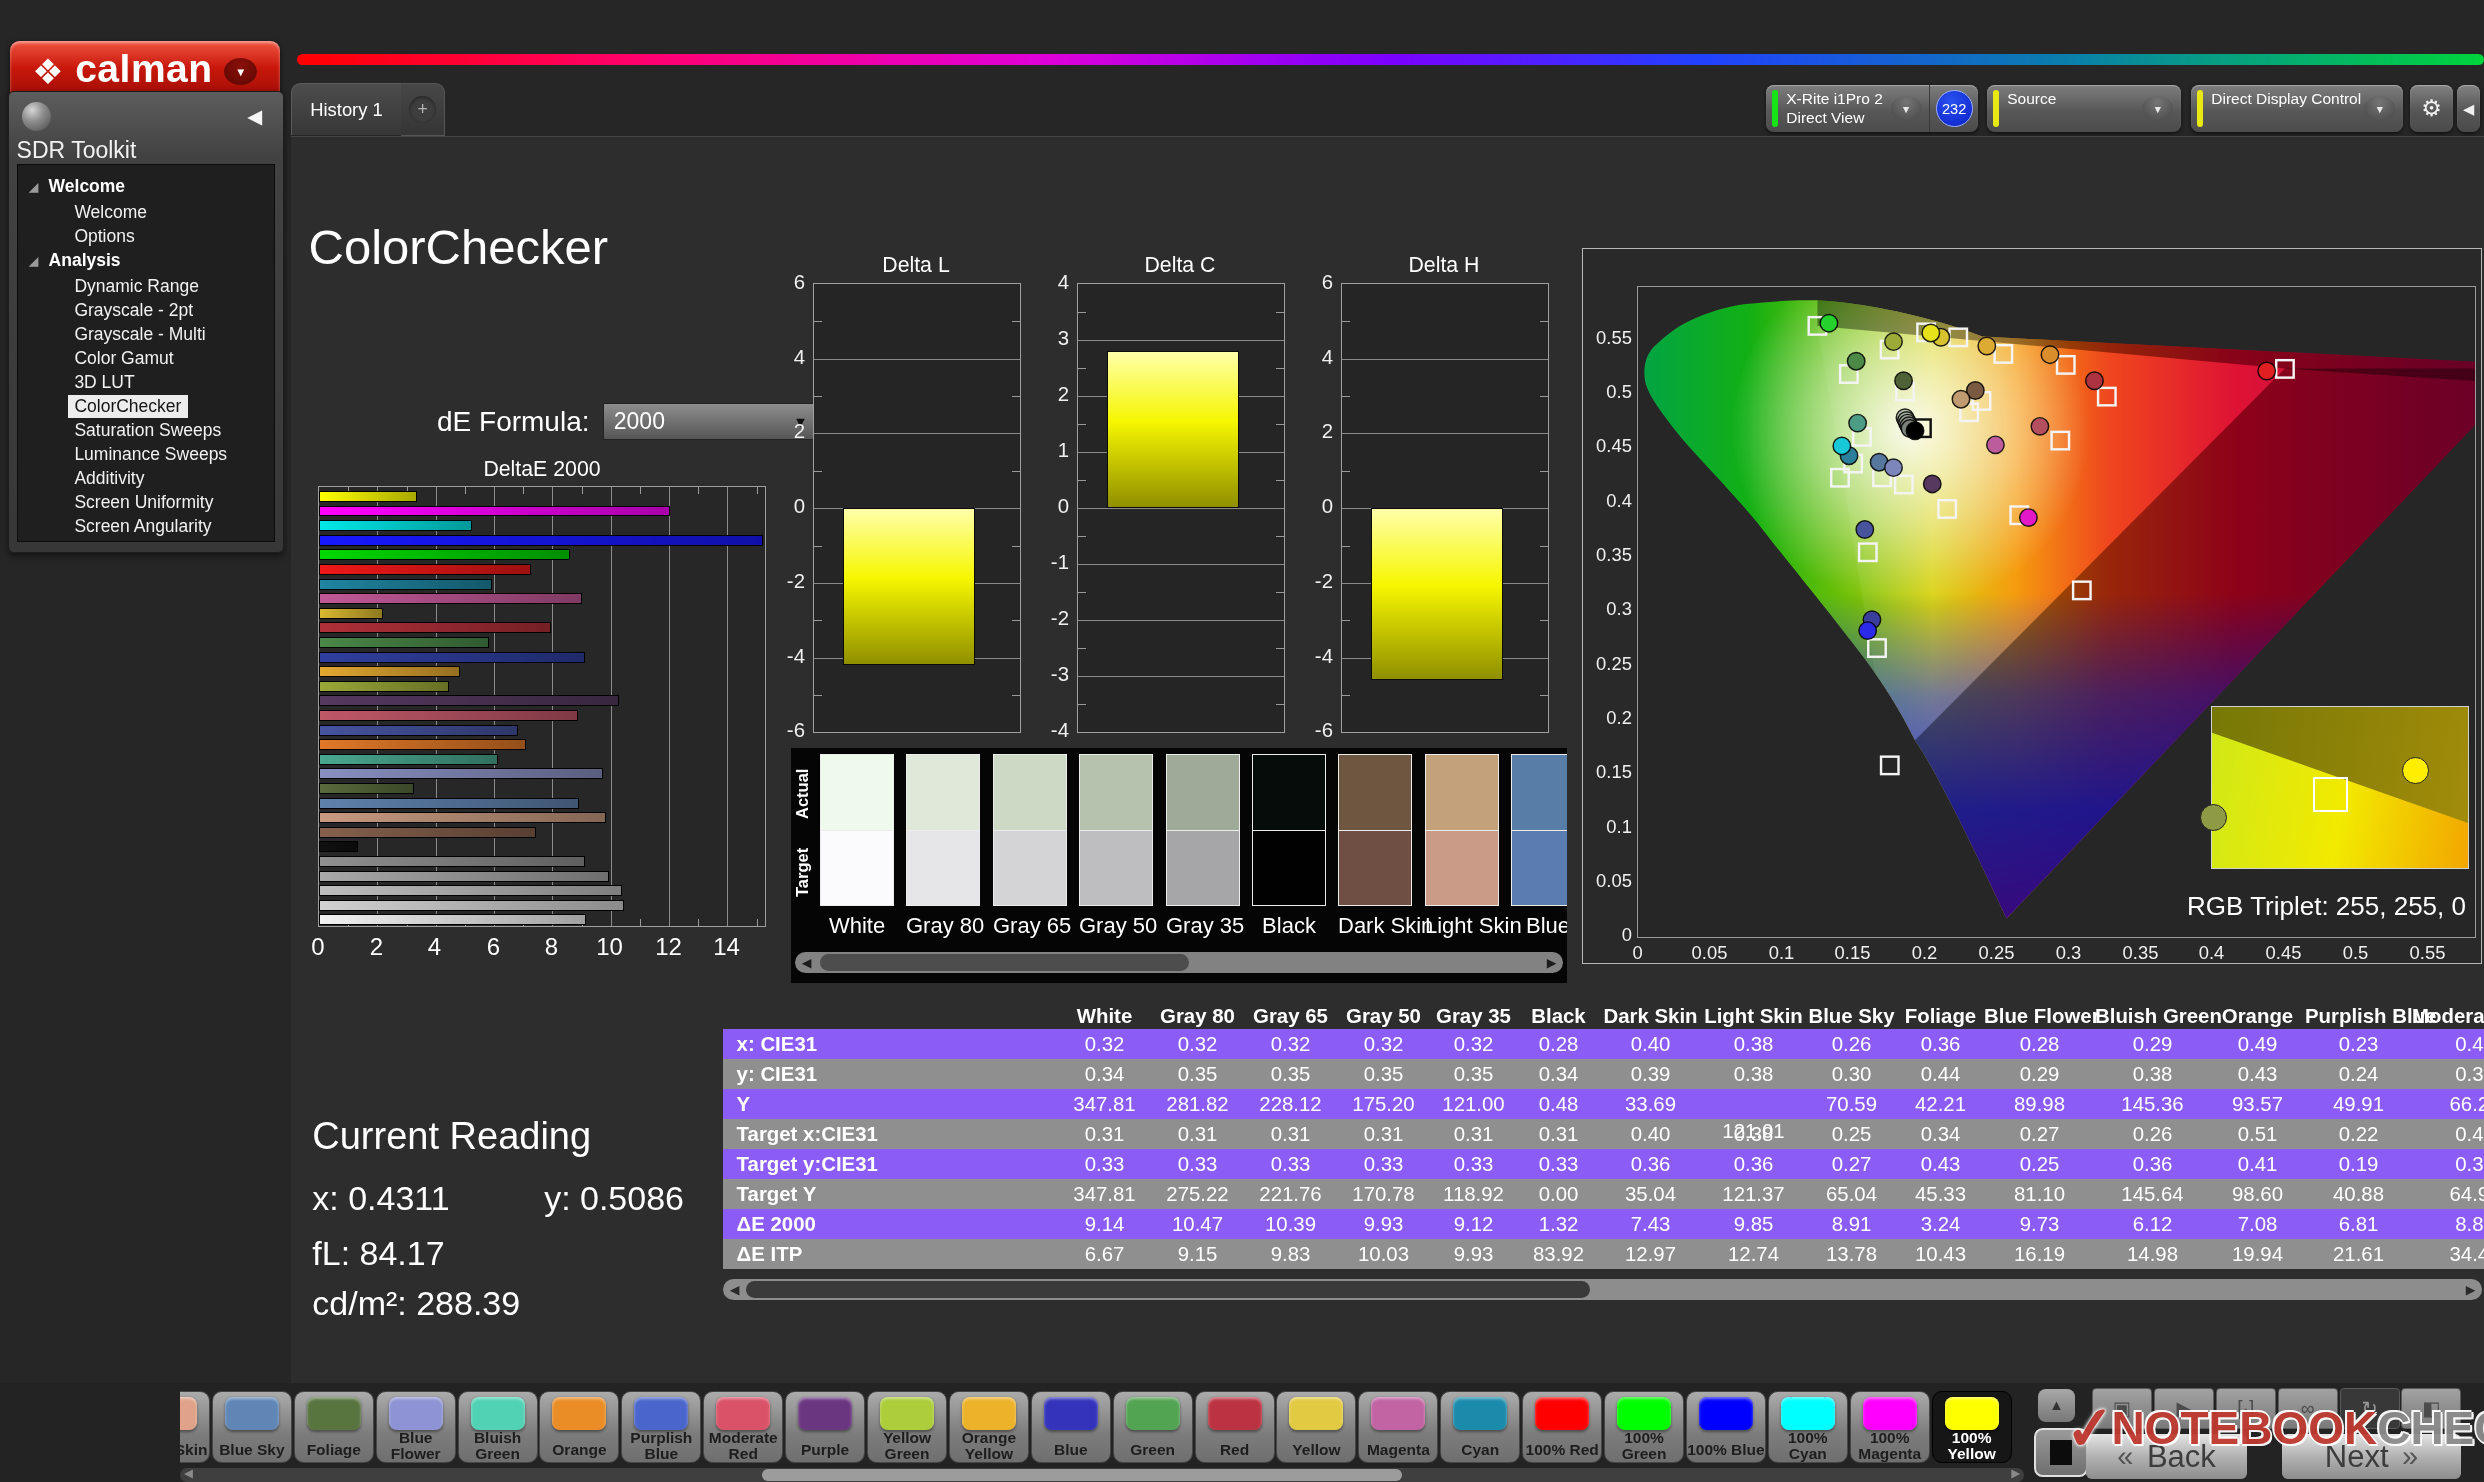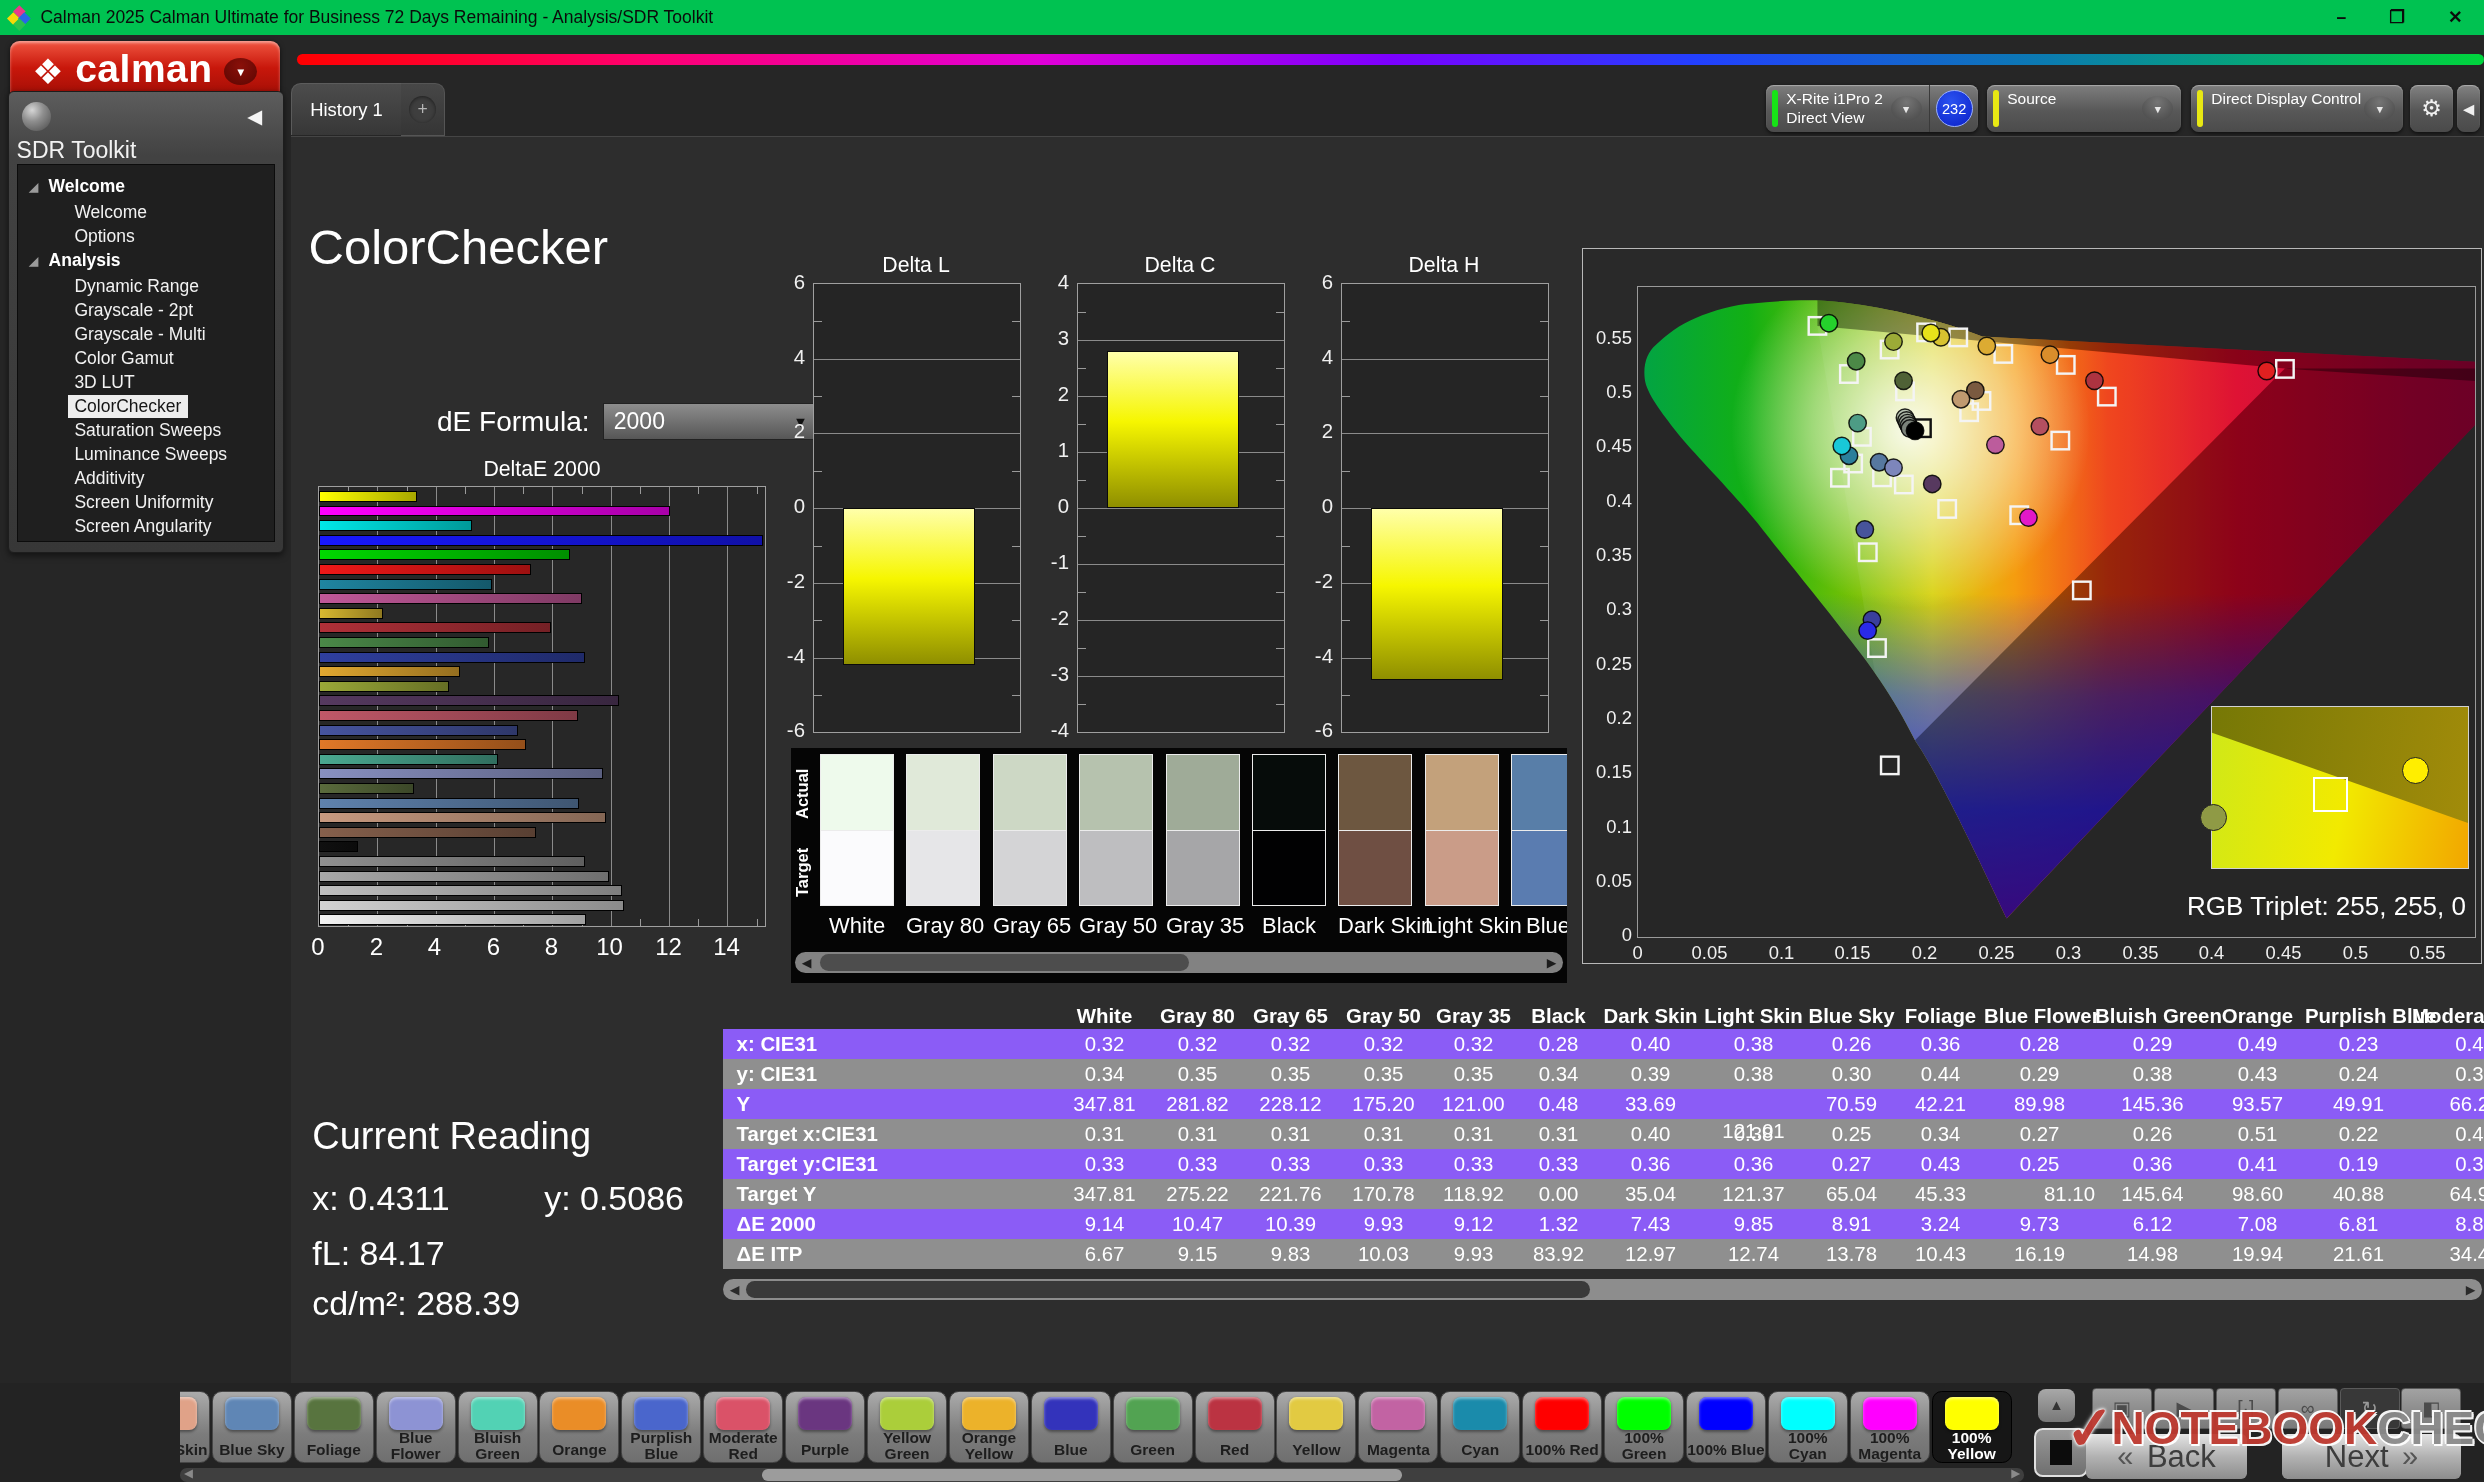--- a/index.html
+++ b/index.html
@@ -184,34 +184,20 @@
   .wm-red,.wm-gray{font-size:46px;font-weight:bold;letter-spacing:0;
        text-shadow:1.9px 0 0 #fff,-1.9px 0 0 #fff,0 1.9px 0 #fff,0 -1.9px 0 #fff,1.9px 1.9px 0 #fff,-1.9px -1.9px 0 #fff;}
   .wm-red{color:#bf3a30;}
   .wm-gray{color:#8c8c8c;}
 </style>
 </head>
 <body>
 
 <div id="app">
 
-  <div class="titlebar">
-    <span class="app-diamond">
-        <i></i>
-        <i></i>
-        <i></i>
-        <i></i>
-      </span>
-    <span>Calman 2025 Calman Ultimate for Business 72 Days Remaining  - Analysis/SDR Toolkit</span>
-    <span class="win-controls">
-      <span>–</span>
-      <span>❐</span>
-      <span>✕</span>
-    </span>
-  </div>
 
   <div class="logo">
     <span class="mark">❖</span>
     <span class="word">calman</span>
     <span class="dd">▼</span>
   </div>
   <div class="rainbow"></div>
 
   <div class="tab">
     <span>History 1</span>
@@ -735,21 +721,21 @@
             <div class="t-cell" style="width: 93px;">347.81</div>
             <div class="t-cell" style="width: 93px;">275.22</div>
             <div class="t-cell" style="width: 93px;">221.76</div>
             <div class="t-cell" style="width: 93px;">170.78</div>
             <div class="t-cell" style="width: 87px;">118.92</div>
             <div class="t-cell" style="width: 83px;">0.00</div>
             <div class="t-cell" style="width: 101px;">35.04</div>
             <div class="t-cell" style="width: 105px;">121.37</div>
             <div class="t-cell" style="width: 91px;">65.04</div>
             <div class="t-cell" style="width: 87px;">45.33</div>
-            <div class="t-cell" style="width: 111px; text-align: right;">81.10</div>
+            <div class="t-cell" style="width: 111px;">81.10</div>
             <div class="t-cell" style="width: 115px;">145.64</div>
             <div class="t-cell" style="width: 95px;">98.60</div>
             <div class="t-cell" style="width: 107px;">40.88</div>
             <div class="t-cell" style="width: 126px;">64.96</div>
           </div>
           <div class="t-row dark">
             <div class="t-lab">ΔE 2000</div>
             <div class="t-cell" style="width: 93px;">9.14</div>
             <div class="t-cell" style="width: 93px;">10.47</div>
             <div class="t-cell" style="width: 93px;">10.39</div>

